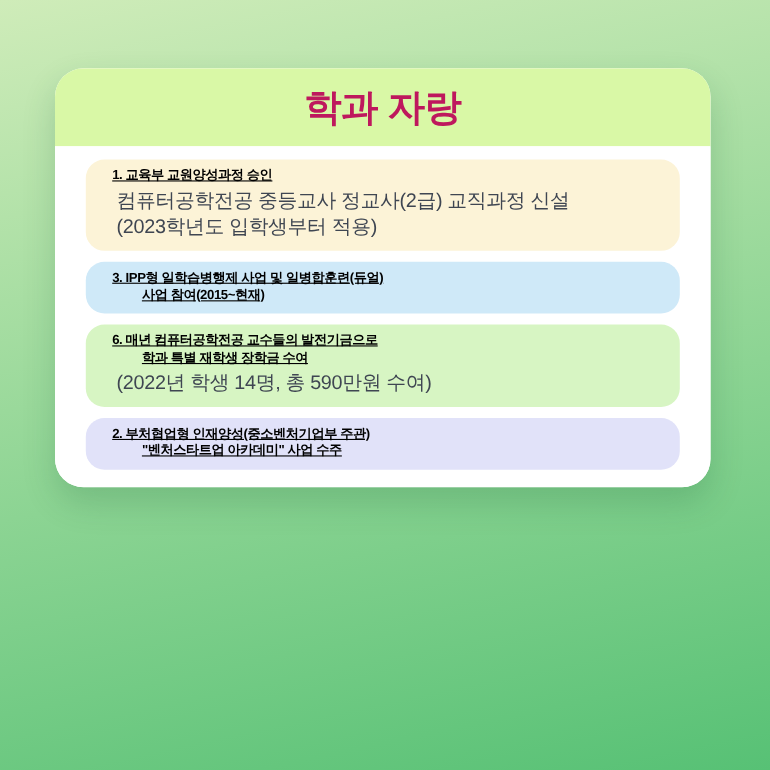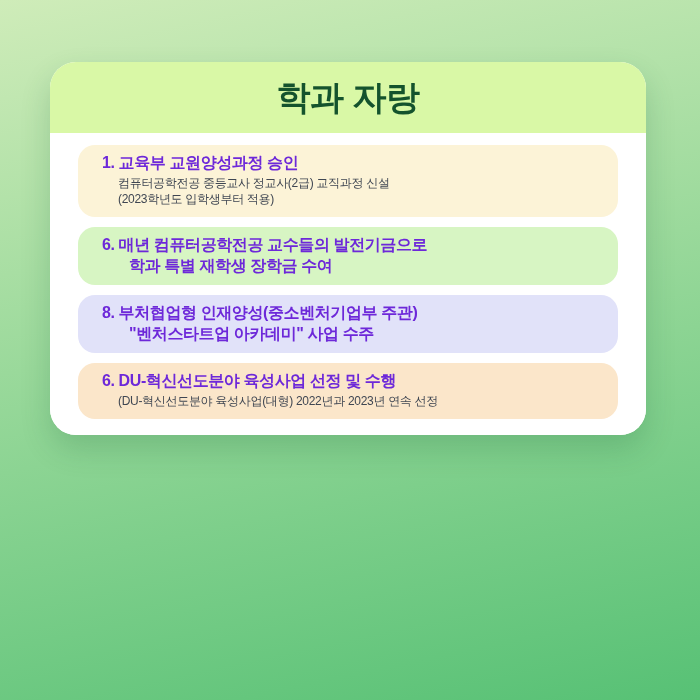--- a/index.html
+++ b/index.html
@@ -21,82 +21,84 @@
   .card-header {
     height: 71px;
     display: flex;
     align-items: center;
     justify-content: center;
   }
   .card-title {
     font-size: 34px;
     font-weight: 700;
     letter-spacing: -0.5px;
-    color: #14532d;
+    color: #be185d;
   }
   .card-body {
     background: #ffffff;
     padding: 12px 28px 16px 28px;
     display: flex;
     flex-direction: column;
     gap: 10px;
   }
   .item {
     border-radius: 17px;
     padding: 7px 22px 9px 24px;
   }
   .item-title {
-    font-size: 16px;
+    font-size: 12px;
     line-height: 1.32;
     font-weight: 700;
     letter-spacing: -0.4px;
-    color: #6d28d9;
+    color: #000000;
     white-space: pre-line;
     word-break: keep-all;
     padding-left: 27px;
     text-indent: -27px;
+    text-decoration: underline;
   }
   .item-sub {
-    font-size: 12px;
+    font-size: 18px;
     line-height: 1.36;
     font-weight: 400;
     letter-spacing: -0.3px;
     color: #3f4652;
     white-space: pre-line;
     word-break: keep-all;
-    margin-left: 16px;
+    margin-left: 4px;
     margin-top: 2px;
   }
 </style>
 </head>
 <body style="background: linear-gradient(168deg, rgb(207, 236, 185) 0%, rgb(87, 193, 117) 100%);">
 
 <div class="card">
   <div class="card-header" style="background: rgb(217, 248, 166);">
     <h1 class="card-title">학과 자랑</h1>
   </div>
   <div class="card-body">
 
     <section class="item" style="background: rgb(252, 243, 215);">
       <h2 class="item-title">1. 교육부 교원양성과정 승인</h2>
       <p class="item-sub">컴퓨터공학전공 중등교사 정교사(2급) 교직과정 신설
 (2023학년도 입학생부터 적용)</p>
     </section>
 
 
+    <section class="item" style="background: rgb(207, 233, 248);">
+      <h2 class="item-title">3. IPP형 일학습병행제 사업 및 일병합훈련(듀얼)
+사업 참여(2015~현재)</h2>
+    </section>
 
     <section class="item" style="background: rgb(215, 245, 195);">
       <h2 class="item-title">6. 매년 컴퓨터공학전공 교수들의 발전기금으로
 학과 특별 재학생 장학금 수여</h2>
+      <p class="item-sub">(2022년 학생 14명, 총 590만원 수여)</p>
     </section>
 
     <section class="item" style="background: rgb(225, 226, 249);">
-      <h2 class="item-title">8. 부처협업형 인재양성(중소벤처기업부 주관)
+      <h2 class="item-title">2. 부처협업형 인재양성(중소벤처기업부 주관)
 "벤처스타트업 아카데미" 사업 수주</h2>
     </section>
 
-    <section class="item" style="background: rgb(251, 230, 202);">
-      <h2 class="item-title">6. DU-혁신선도분야 육성사업 선정 및 수행</h2>
-      <p class="item-sub">(DU-혁신선도분야 육성사업(대형) 2022년과 2023년 연속 선정</p>
-    </section>
 
   </div>
 </div>
 
 </body></html>

